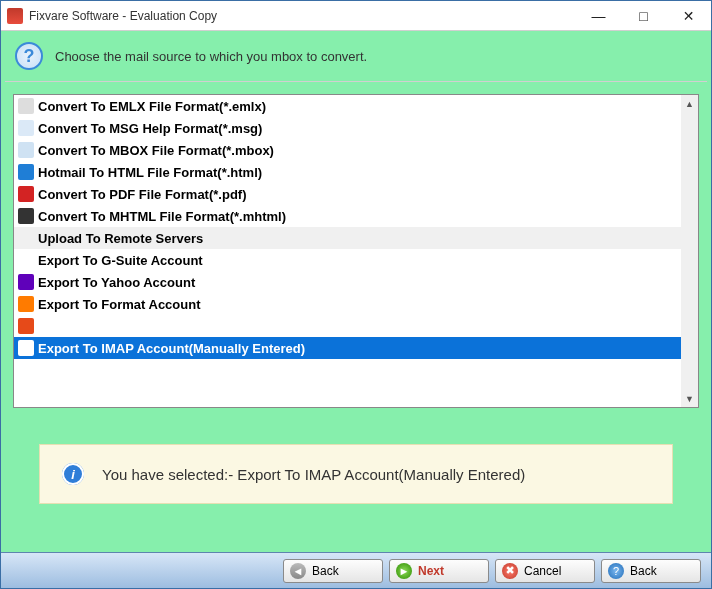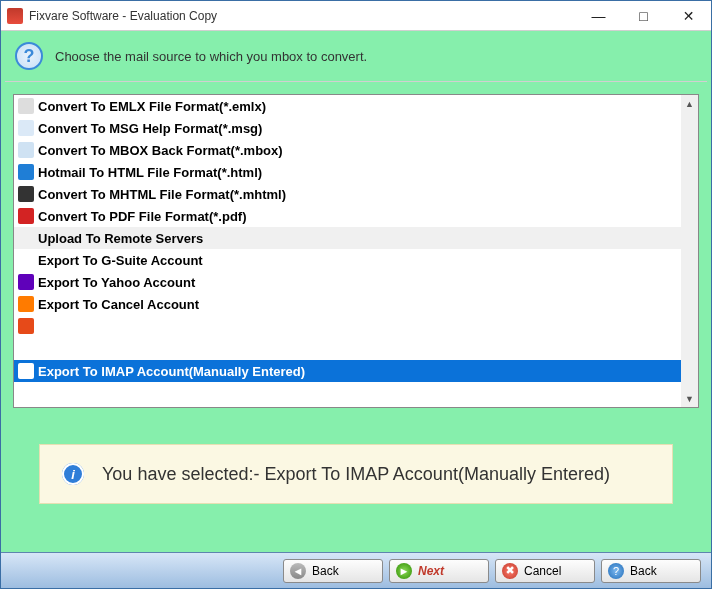--- a/index.html
+++ b/index.html
@@ -74,21 +74,21 @@
   }
   .list-item .icon {
     width: 16px; height: 16px;
     display: flex; align-items: center; justify-content: center;
     font-size: 11px; border-radius: 2px;
     flex: none;
   }
   .list-item .label { font-weight: bold; font-size: 13px; color: #000; white-space: nowrap; }
   .list-item.section { background: #f0f0f0; }
   .list-item.section .label { padding-left: 20px; }
-  .list-item.selected { background: #0b72d9; margin-top: 23px; }
+  .list-item.selected { background: #0b72d9; }
   .list-item.selected .label { color: #fff; }
   .scrollbar {
     width: 17px; background: #f0f0f0;
     display: flex; flex-direction: column;
   }
   .scrollbar .sb-btn {
     height: 17px; background: #f0f0f0;
     display: flex; align-items: center; justify-content: center;
     font-size: 9px; color: #555;
   }
@@ -118,21 +118,21 @@
     gap: 18px;
   }
   .info-bar .info-icon {
     width: 22px; height: 22px; border-radius: 50%;
     background: #2f7ed8; color: #fff;
     font-weight: bold; font-style: italic;
     display: flex; align-items: center; justify-content: center;
     box-shadow: inset 0 0 0 2px #fff;
     font-size: 13px;
   }
-  .info-bar .info-text { font-size: 18px; color: #333; }
+  .info-bar .info-text { font-size: 15px; color: #333; }
 
   .button-bar {
     height: 36px;
     background: linear-gradient(#d7e6f7, #9dbde0);
     border-top: 1px solid #5e85ae;
     display: flex; align-items: center; justify-content: flex-end;
     padding-right: 10px;
     gap: 6px;
     margin-top: auto;
   }
@@ -145,21 +145,21 @@
     padding: 0 6px;
     gap: 6px;
     cursor: pointer;
     font-size: 12px;
   }
   .nav-btn .btn-icon {
     width: 16px; height: 16px; border-radius: 50%;
     display: flex; align-items: center; justify-content: center;
     color: #fff; font-size: 11px; flex: none;
   }
-  .nav-btn.emph .btn-label { color: #c0392b; font-weight: bold; font-style: italic; }
+  .nav-btn.emph .btn-label { color: #c0392b; font-weight: bold; }
   .bi-back { background: linear-gradient(#bbb,#888); }
   .bi-next { background: radial-gradient(#8edc5a,#2c8c00); }
   .bi-cancel { background: radial-gradient(#ff7a6a,#c0392b); }
   .bi-help { background: radial-gradient(#7cb8f0,#1f6bb7); }
 </style>
 </head>
 <body>
 
 <div class="window">
 
@@ -182,48 +182,48 @@
         <div class="list-item">
           <span class="icon ic-emlx"></span>
           <span class="label">Convert To EMLX File Format(*.emlx)</span>
         </div>
         <div class="list-item">
           <span class="icon ic-msg"></span>
           <span class="label">Convert To MSG Help Format(*.msg)</span>
         </div>
         <div class="list-item">
           <span class="icon ic-mbox"></span>
-          <span class="label">Convert To MBOX Back Format(*.mbox)</span>
+          <span class="label">Convert To MBOX File Format(*.mbox)</span>
         </div>
         <div class="list-item">
           <span class="icon ic-html"></span>
           <span class="label">Hotmail To HTML File Format(*.html)</span>
         </div>
         <div class="list-item">
+          <span class="icon ic-pdf"></span>
+          <span class="label">Convert To PDF File Format(*.pdf)</span>
+        </div>
+        <div class="list-item">
           <span class="icon ic-mhtml"></span>
           <span class="label">Convert To MHTML File Format(*.mhtml)</span>
         </div>
-        <div class="list-item">
-          <span class="icon ic-pdf"></span>
-          <span class="label">Convert To PDF File Format(*.pdf)</span>
-        </div>
         <div class="list-item section">
           <span class="label">Upload To Remote Servers</span>
         </div>
         <div class="list-item">
           <span class="icon ic-gs"></span>
           <span class="label">Export To G-Suite Account</span>
         </div>
         <div class="list-item">
           <span class="icon ic-yahoo"></span>
           <span class="label">Export To Yahoo Account</span>
         </div>
         <div class="list-item">
           <span class="icon ic-hot"></span>
-          <span class="label">Export To Cancel Account</span>
+          <span class="label">Export To Format Account</span>
         </div>
         <div class="list-item">
           <span class="icon ic-o365"></span>
         </div>
         <div class="list-item selected">
           <span class="icon ic-imap"></span>
           <span class="label">Export To IMAP Account(Manually Entered)</span>
         </div>
       </div>
     <div class="scrollbar">

